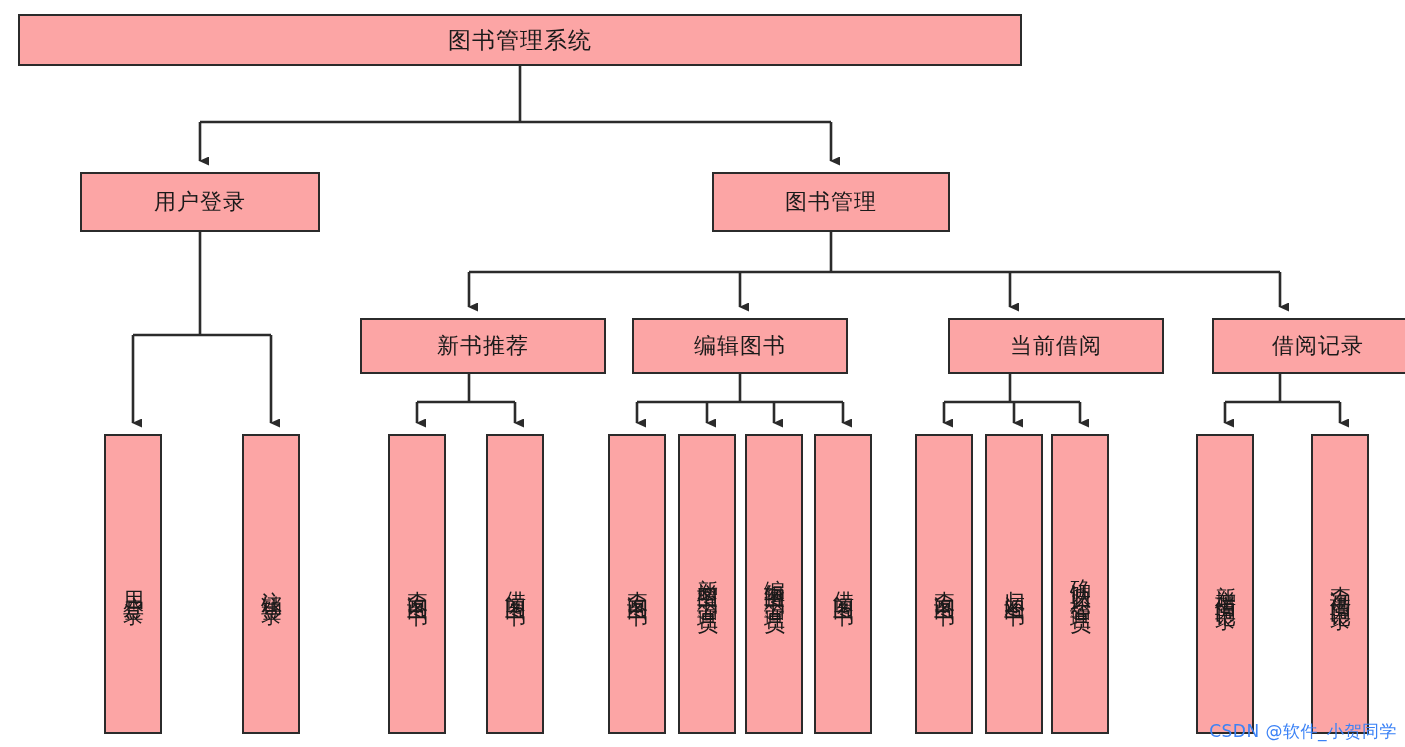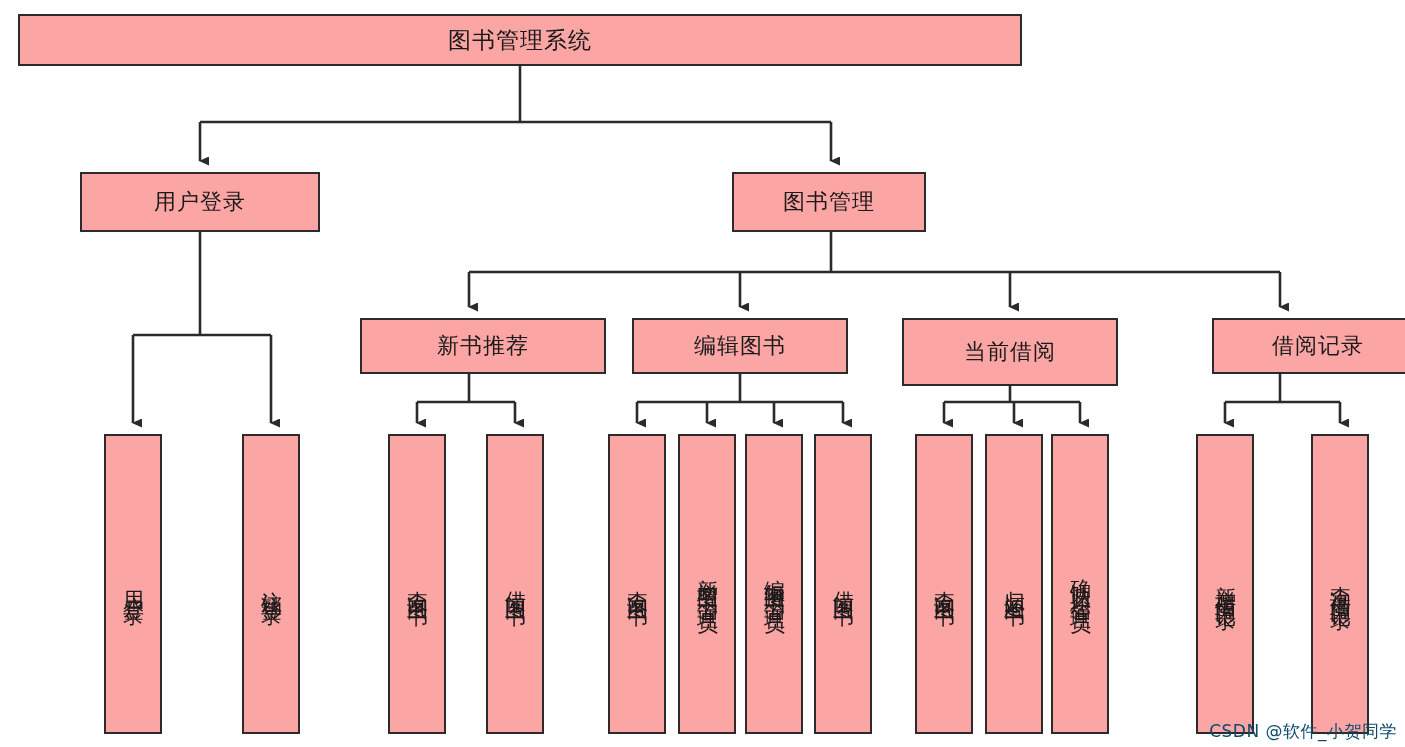--- a/index.html
+++ b/index.html
@@ -53,21 +53,21 @@
     white-space: nowrap;
   }
   .node.root {
     font-size: 23px;
   }
   .watermark {
     position: absolute;
     right: 8px;
     bottom: 4px;
     font-size: 17px;
-    color: #0c4a6e;
+    color: #3b82f6;
     white-space: nowrap;
     letter-spacing: 0.5px;
   }
 </style>
 </head>
 <body>
 
 <div id="canvas">
 
   <svg id="edges" viewBox="0 0 1405 747" xmlns="http://www.w3.org/2000/svg">
@@ -113,30 +113,30 @@
       </g>
   </svg>
 
   <div id="nodes">
       <div class="node horiz root" id="node-root" style="left: 18px; top: 14px; width: 1004px; height: 52px;">
         <span class="htext">图书管理系统</span>
       </div>
       <div class="node horiz" id="node-user-login" style="left: 80px; top: 172px; width: 240px; height: 60px;">
         <span class="htext">用户登录</span>
       </div>
-      <div class="node horiz" id="node-book-management" style="left: 712px; top: 172px; width: 194px; height: 60px; margin-left: 20px;">
+      <div class="node horiz" id="node-book-management" style="left: 712px; top: 172px; width: 238px; height: 60px;">
         <span class="htext">图书管理</span>
       </div>
       <div class="node horiz" id="node-new-book-recommend" style="left: 360px; top: 318px; width: 246px; height: 56px;">
         <span class="htext">新书推荐</span>
       </div>
       <div class="node horiz" id="node-book-borrow" style="left: 632px; top: 318px; width: 216px; height: 56px;">
         <span class="htext">编辑图书</span>
       </div>
-      <div class="node horiz" id="node-current-borrow" style="left: 902px; top: 318px; width: 216px; height: 68px; font-family: Liberation Serif, serif;">
+      <div class="node horiz" id="node-current-borrow" style="left: 948px; top: 318px; width: 216px; height: 56px; font-family: Liberation Serif, serif;">
         <span class="htext">当前借阅</span>
       </div>
       <div class="node horiz" id="node-borrow-record" style="left: 1172px; top: 318px; width: 212px; height: 56px; margin-left: 40px;">
         <span class="htext">借阅记录</span>
       </div>
       <div class="node vert" id="node-leaf-user-login" style="left: 104px; top: 434px; width: 58px; height: 300px;">
         <span class="vtext">用户登录</span>
       </div>
       <div class="node vert" id="node-leaf-logout" style="left: 242px; top: 434px; width: 58px; height: 300px;">
         <span class="vtext">注销登录</span>

